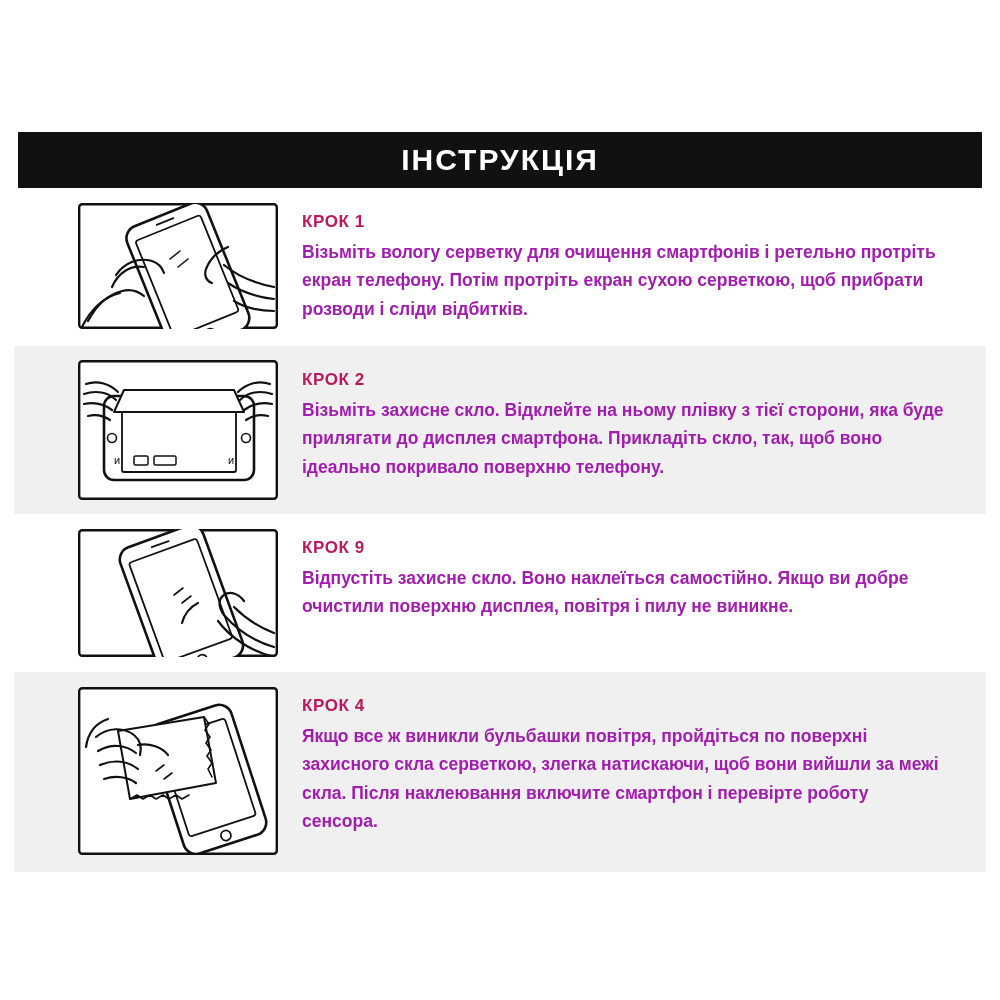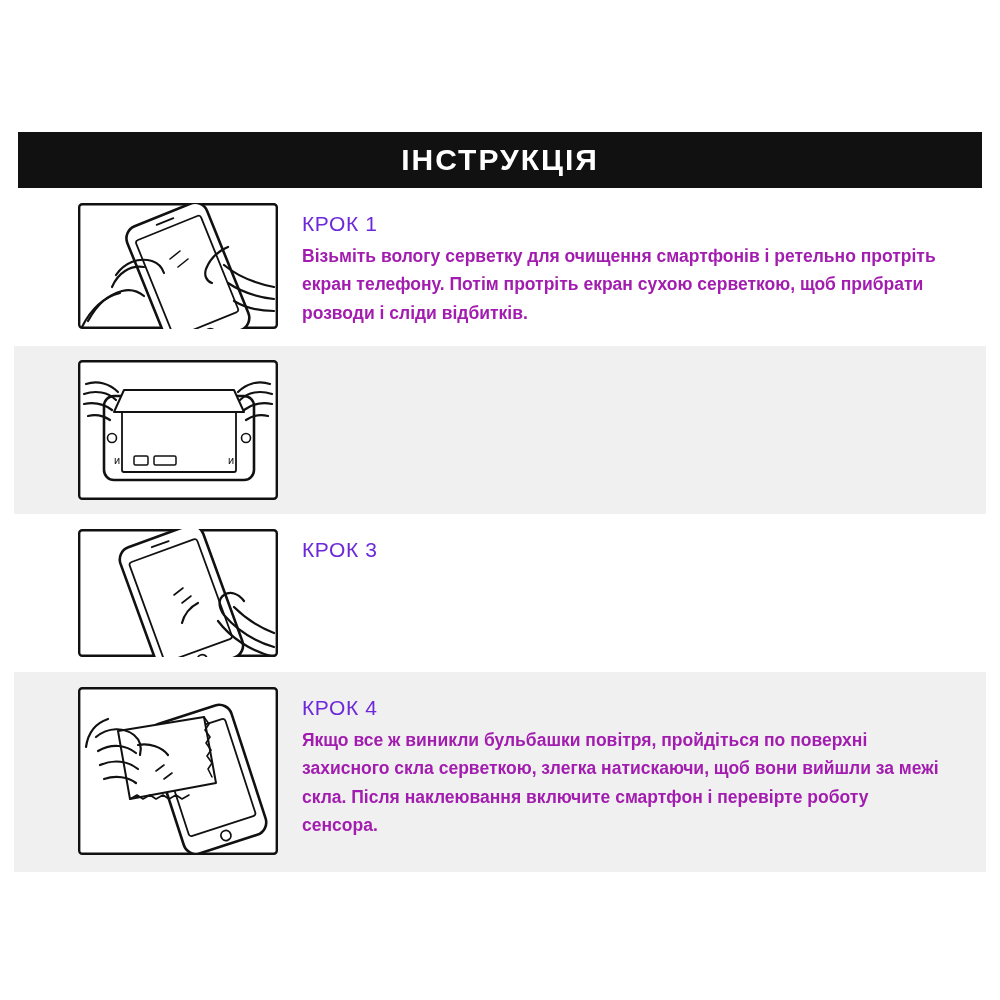--- a/index.html
+++ b/index.html
@@ -67,25 +67,25 @@
   }
   .step .thumb svg {
     display: block;
   }
   .step .body {
     flex: 1 1 auto;
     padding-top: 10px;
     padding-right: 42px;
   }
   .step .step-title {
-    font-size: 21px;
-    font-weight: normal;
+    font-size: 17px;
+    font-weight: bold;
     letter-spacing: 0.6px;
     margin: 0 0 6px 0;
-    color: #6d28d9;
+    color: #be185d;
   }
   .step .step-text {
     font-size: 17.5px;
     font-weight: bold;
     line-height: 1.62;
     margin: 0;
     color: #a21caf;
   }
 
   
@@ -161,20 +161,24 @@
           <path d="M192 24 C180 20 168 24 160 32"></path>
           <path d="M194 34 C182 30 170 32 162 40"></path>
           <path d="M194 44 C184 42 174 44 166 50"></path>
           <path d="M190 56 C182 54 174 56 168 60"></path>
 
           <rect x="56" y="96" width="14" height="9" rx="1.5" stroke-width="1.5"></rect>
           <rect x="76" y="96" width="22" height="9" rx="1.5" stroke-width="1.5"></rect>
           <text x="36" y="104" font-family="Liberation Sans, sans-serif" font-size="11" fill="#111" stroke="none">и</text>
           <text x="150" y="104" font-family="Liberation Sans, sans-serif" font-size="11" fill="#111" stroke="none">и</text>
         </svg>
+      </div>
+      <div class="body">
+        <div class="step-title">КРОК 2</div>
+        <p class="step-text">Візьміть захисне скло. Відклейте на ньому плівку з тієї сторони, яка буде прилягати до дисплея смартфона. Прикладіть скло, так, щоб воно ідеально покривало поверхню телефону.</p>
       </div>
     </div>
 
     <div class="step step-3">
       <div class="thumb">
         <svg width="200" height="128" viewBox="0 0 200 128" fill="none" stroke="#111" stroke-width="2.2" stroke-linejoin="round" stroke-linecap="round">
           <rect x="1.2" y="1.2" width="197.6" height="125.6" rx="3" fill="#fff" stroke="#111" stroke-width="2.4"></rect>
           <g transform="rotate(-20 100 64)">
             <rect x="56" y="4" width="88" height="140" rx="13" fill="#fff" stroke="#111" stroke-width="2.6"></rect>
             <rect x="64" y="19" width="72" height="106" rx="3" fill="#fff" stroke="#111" stroke-width="1.8"></rect>
@@ -184,21 +188,22 @@
 
           <path d="M196 118 C176 112 158 100 146 86 C140 78 140 70 146 66 C152 62 160 64 166 72"></path>
           <path d="M196 128 C172 122 152 108 140 92"></path>
           <path d="M120 74 C112 78 106 86 104 94"></path>
           <path d="M196 104 C180 98 166 88 156 78"></path>
 
           <path d="M96 66 l9 -7 M104 74 l9 -7" stroke-width="1.6"></path>
         </svg>
       </div>
       <div class="body">
-        <div class="step-title">КРОК 3</div>
+        <div class="step-title">КРОК 9</div>
+        <p class="step-text">Відпустіть захисне скло. Воно наклеїться самостійно. Якщо ви добре очистили поверхню дисплея, повітря і пилу не виникне.</p>
       </div>
     </div>
 
     <div class="step step-4 shaded">
       <div class="thumb">
         <svg width="200" height="168" viewBox="0 0 200 168" fill="none" stroke="#111" stroke-width="2.2" stroke-linejoin="round" stroke-linecap="round">
           <rect x="1.2" y="1.2" width="197.6" height="165.6" rx="3" fill="#fff" stroke="#111" stroke-width="2.4"></rect>
 
           <g transform="rotate(-18 118 92)">
             <rect x="86" y="28" width="86" height="136" rx="13" fill="#fff" stroke="#111" stroke-width="2.6"></rect>

